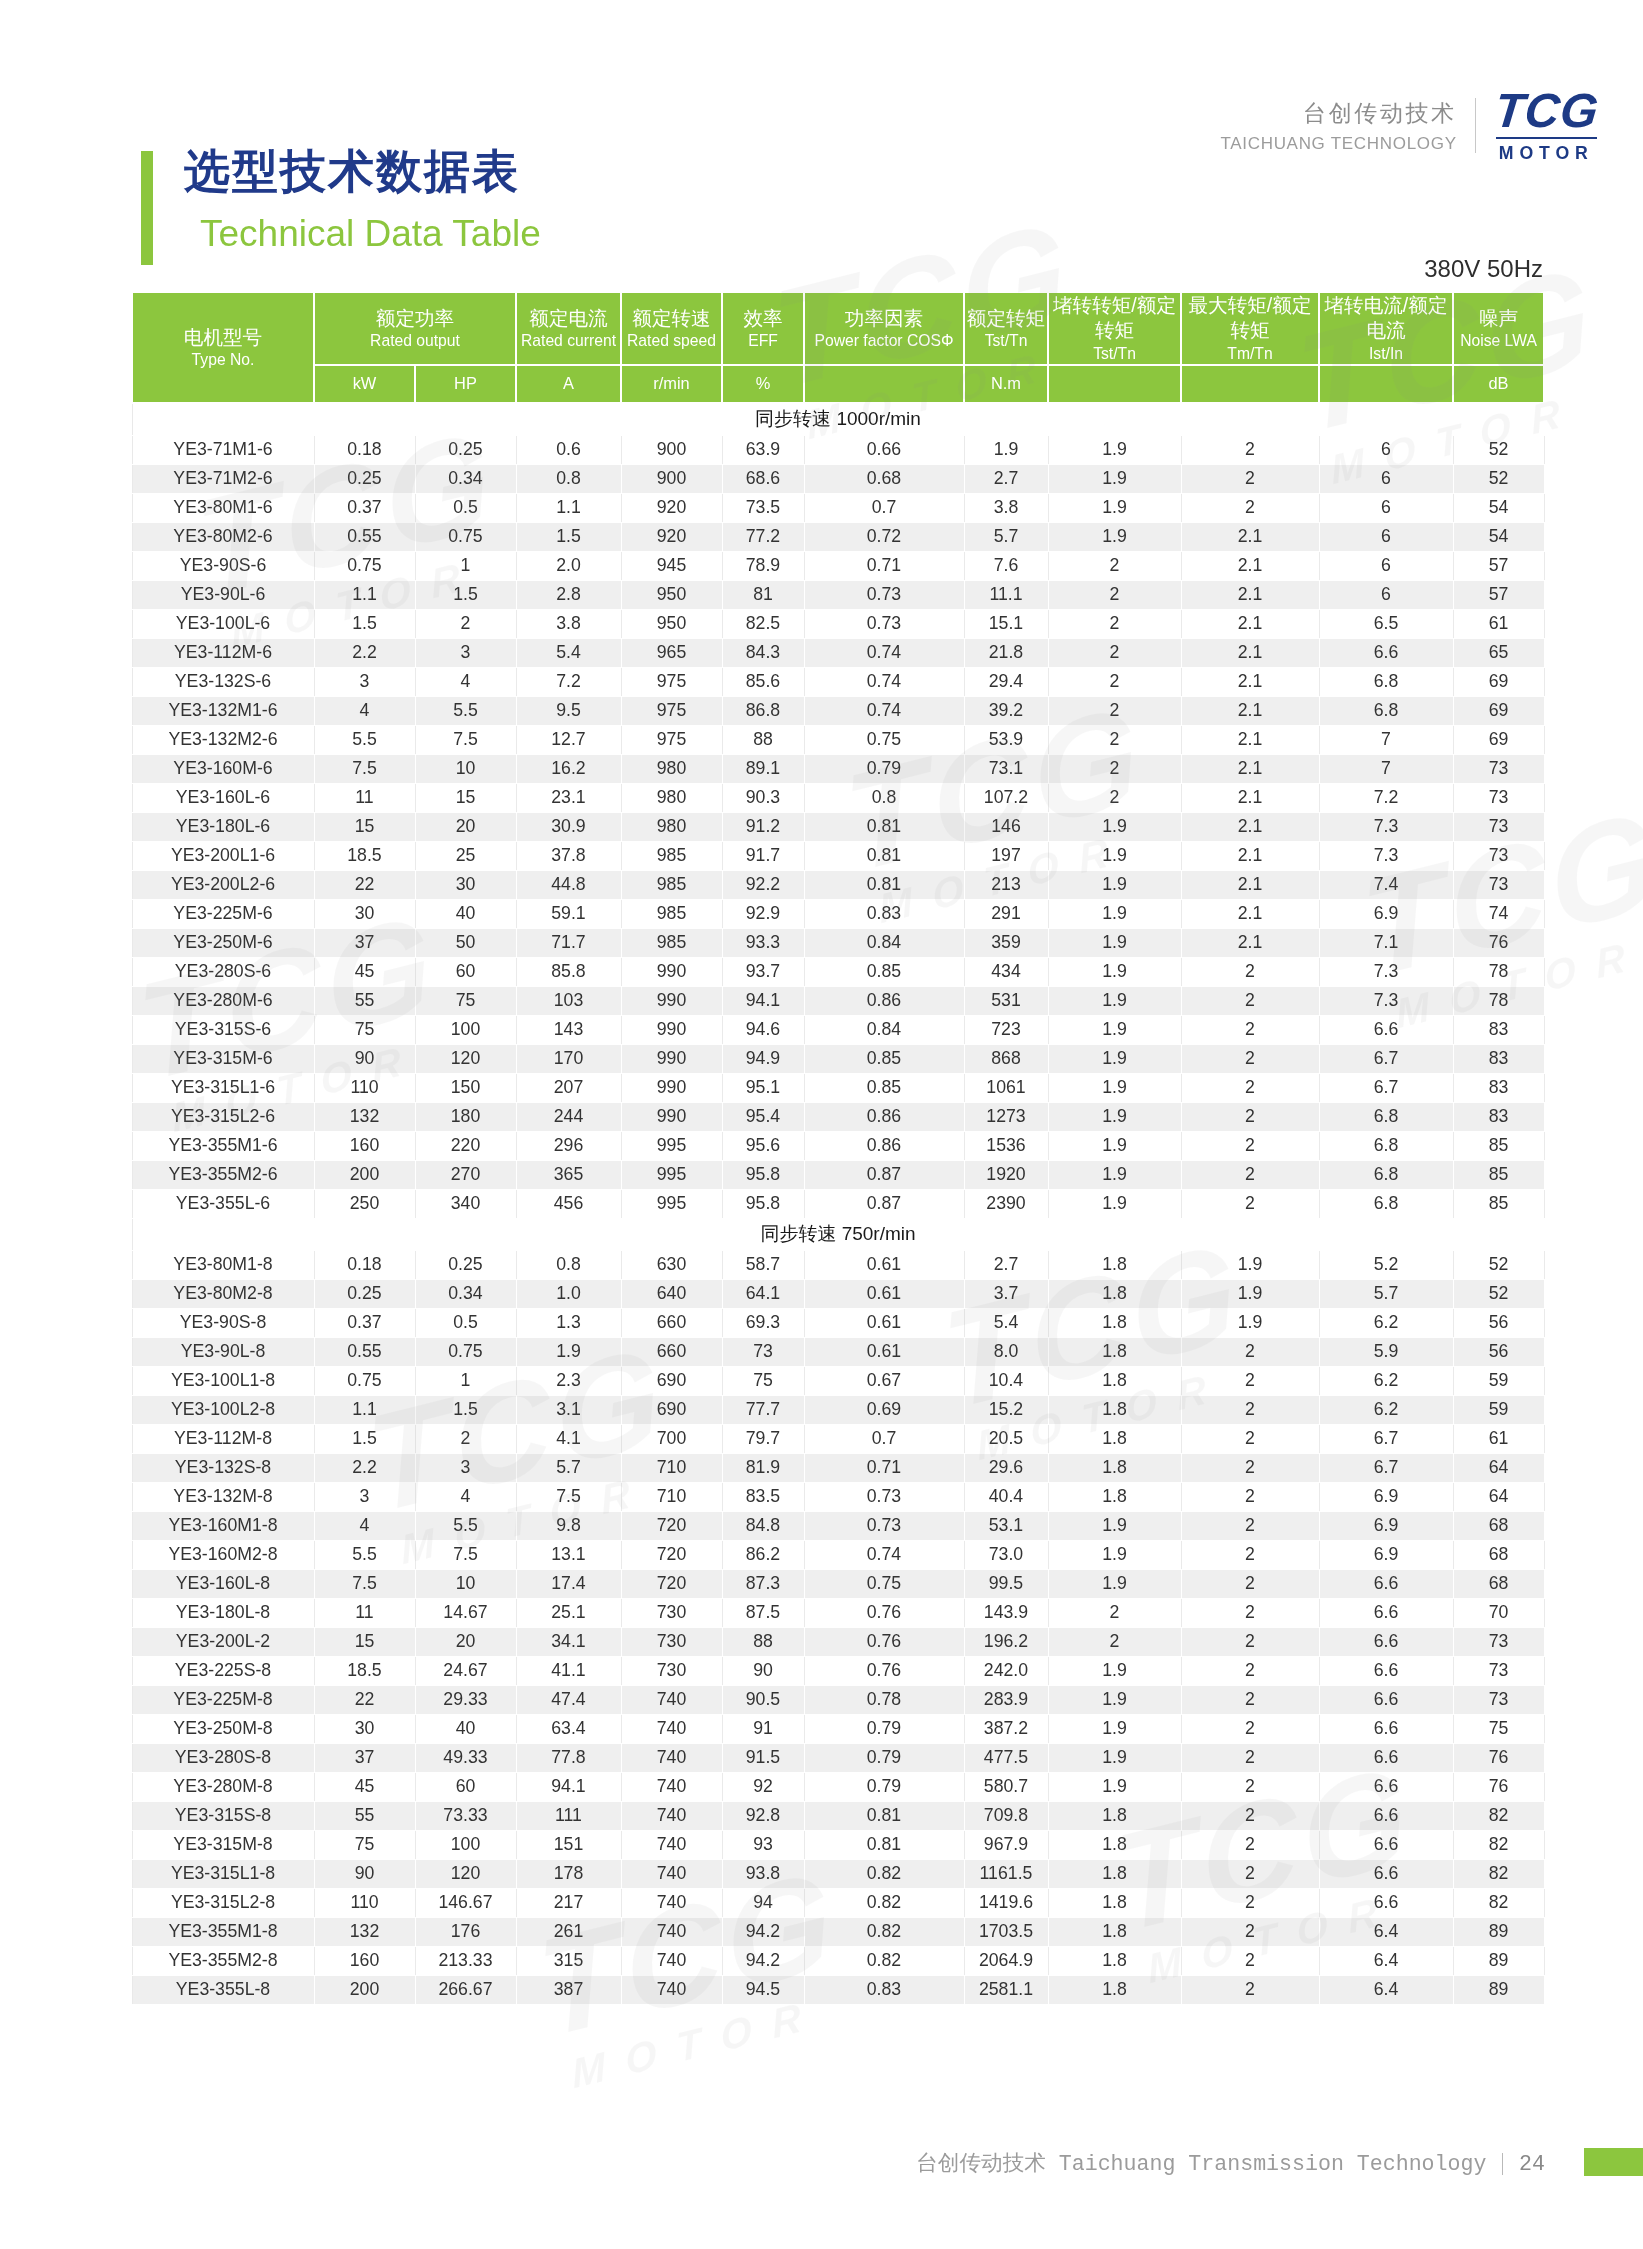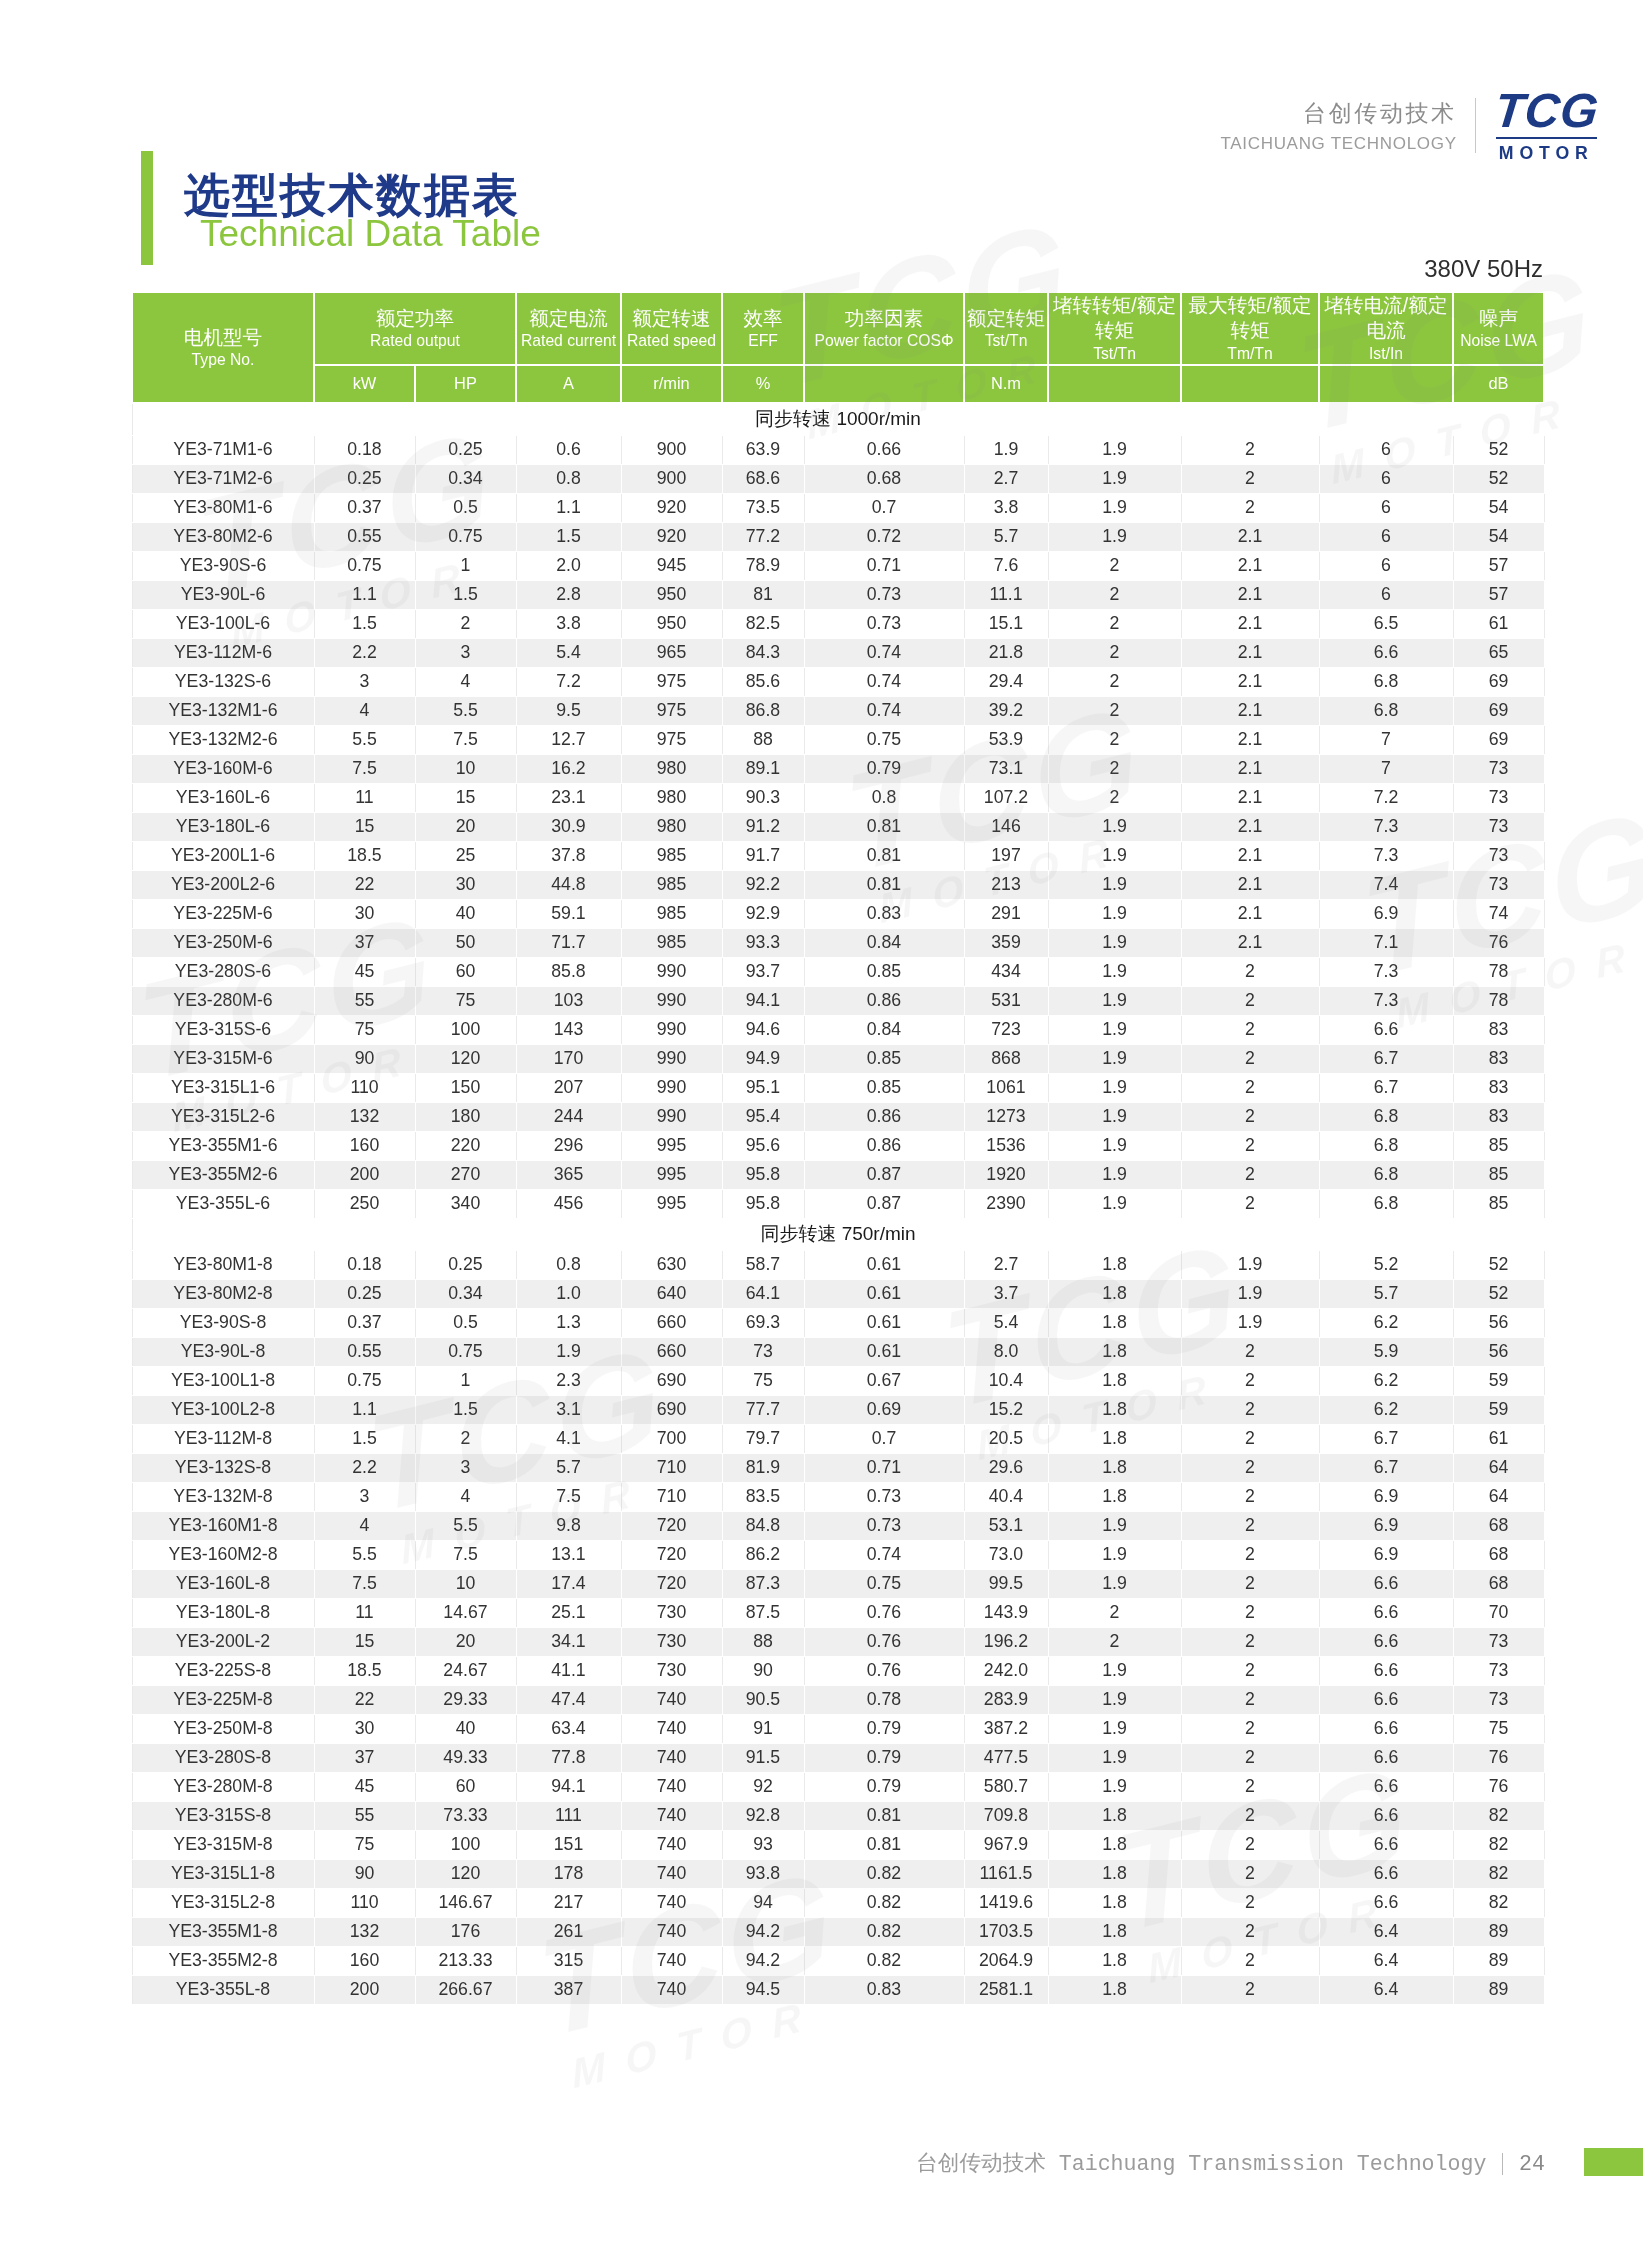--- a/index.html
+++ b/index.html
@@ -14,21 +14,21 @@
   .brand-cn { font-size:23px; color:#8c8c8c; letter-spacing:2.6px; }
   .brand-en { font-size:17px; color:#9c9c9c; margin-top:5.2px; letter-spacing:0.7px; }
   .brand-divider { width:1.3px; height:55px; background:#c8c8c8; margin:0 18.3px; }
   .brand-logo { text-align:center; color:#1d3a85; }
   .logo-tcg { font-size:48px; font-weight:900; font-style:italic; letter-spacing:0.7px; line-height:0.95; transform:skewX(-6deg); }
   .logo-line { height:2.6px; background:#1d3a85; margin:3.3px 1.3px 3.3px 1.3px; }
   .logo-motor { font-size:17.7px; font-weight:700; letter-spacing:5.9px; }
 
   
   .title-bar { position:absolute; left:141px; top:151px; width:12.4px; height:114px; background:#8cc63e; }
-  .title-cn { position:absolute; left:184px; top:141px; font-size:46px; font-weight:bold; color:#203a8a; letter-spacing:2px;margin-top:24px; }
+  .title-cn { position:absolute; left:184px; top:141px; font-size:46px; font-weight:bold; color:#203a8a; letter-spacing:2px; }
   .title-en { position:absolute; left:200px; top:213px; font-size:37px; color:#8cc63e; }
   .voltage  { position:absolute; left:131px; top:255px; width:1412px; text-align:right; font-size:24px; color:#2e2e2e; }
 
   
   table.datatable {
     position:absolute; left:131px; top:291px; width:1412px;
     border-collapse:collapse; table-layout:fixed; z-index:1;
     border:1.3px solid #e9e9e9;
   }
   thead th {

